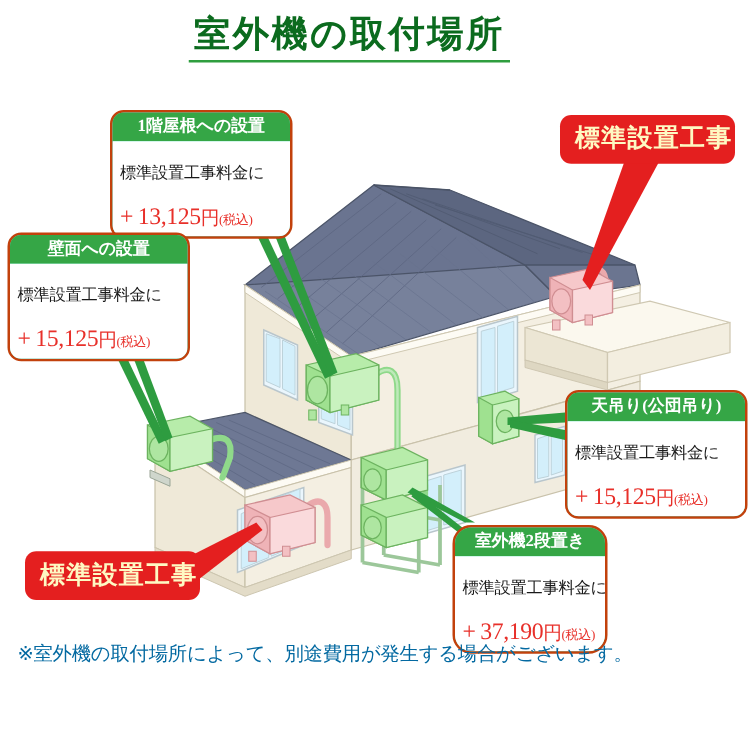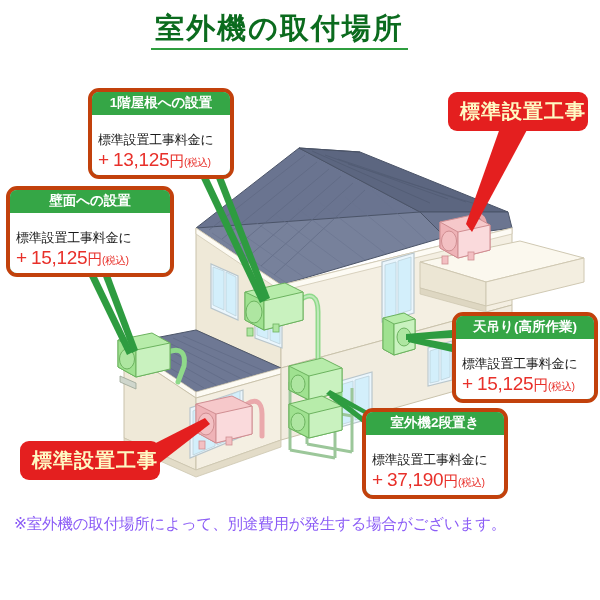--- a/index.html
+++ b/index.html
@@ -49,25 +49,26 @@
     left: 0;
     top: 0;
     width: 600px;
     height: 600px;
   }
 
   
   .callout {
     position: absolute;
     box-sizing: border-box;
-    border: 4px solid #c2410c;
+    border: 2px solid #c2410c;
     border-radius: 11px;
     background: #5eead4;
     overflow: hidden;
     box-shadow: 0 0 0 0 rgba(0,0,0,0);
+    font-family: Liberation Serif, serif;
   }
   .callout .c-head {
     background: #35a646;
     color: #ffffff;
     font-size: 13.5px;
     font-weight: bold;
     text-align: center;
     padding: 4px 3px 5px 3px;
     letter-spacing: 0px;
     line-height: 1.05;
@@ -81,21 +82,21 @@
     font-size: 13px;
     color: #1a1a1a;
     line-height: 1.15;
     white-space: nowrap;
     letter-spacing: -0.2px;
   }
   .callout .c-price {
     color: #e8302a;
     white-space: nowrap;
     line-height: 1.1;
-    margin-top: 2px;
+    margin-top: 18px;
     letter-spacing: -0.3px;
   }
   .callout .c-price .amt {
     font-size: 19px;
     font-weight: normal;
   }
   .callout .c-price .yen {
     font-size: 15px;
   }
   .callout .c-price .tax {
@@ -120,21 +121,21 @@
 
   
   .notes {
     position: absolute;
     left: 14px;
     top: 512px;
     width: 580px;
   }
   .note-line {
     font-size: 15.5px;
-    color: #8b5cf6;
+    color: #0369a1;
     line-height: 1.55;
     letter-spacing: -0.2px;
     white-space: nowrap;
   }
 </style>
 </head>
 <body>
 
 <div id="page">
 
@@ -370,43 +371,43 @@
     <div class="c-head">1階屋根への設置</div>
     <div class="c-body">
       <div class="c-sub">標準設置工事料金に</div>
       <div class="c-price">
         <span class="amt">+</span>
         <span class="amt">13,125</span><span class="yen">円</span><span class="tax">(税込)</span>
       </div>
     </div>
   </div>
 
-  <div class="callout" style="left:6px; top:186px; width:168px;">
+  <div class="callout" style="left:6px; top:186px; width:146px;">
     <div class="c-head">壁面への設置</div>
     <div class="c-body">
       <div class="c-sub">標準設置工事料金に</div>
       <div class="c-price">
         <span class="amt">+</span>
         <span class="amt">15,125</span><span class="yen">円</span><span class="tax">(税込)</span>
       </div>
     </div>
   </div>
 
   <div class="callout" style="left:452px; top:312px; width:146px;">
-    <div class="c-head">天吊り(高所作業)</div>
+    <div class="c-head">天吊り(公団吊り)</div>
     <div class="c-body">
       <div class="c-sub">標準設置工事料金に</div>
       <div class="c-price">
         <span class="amt">+</span>
         <span class="amt">15,125</span><span class="yen">円</span><span class="tax">(税込)</span>
       </div>
     </div>
   </div>
 
-  <div class="callout" style="left:362px; top:408px; width:146px;">
+  <div class="callout" style="left:362px; top:420px; width:124px;border-radius:15px;">
     <div class="c-head">室外機2段置き</div>
     <div class="c-body">
       <div class="c-sub">標準設置工事料金に</div>
       <div class="c-price">
         <span class="amt">+</span>
         <span class="amt">37,190</span><span class="yen">円</span><span class="tax">(税込)</span>
       </div>
     </div>
   </div>
 

